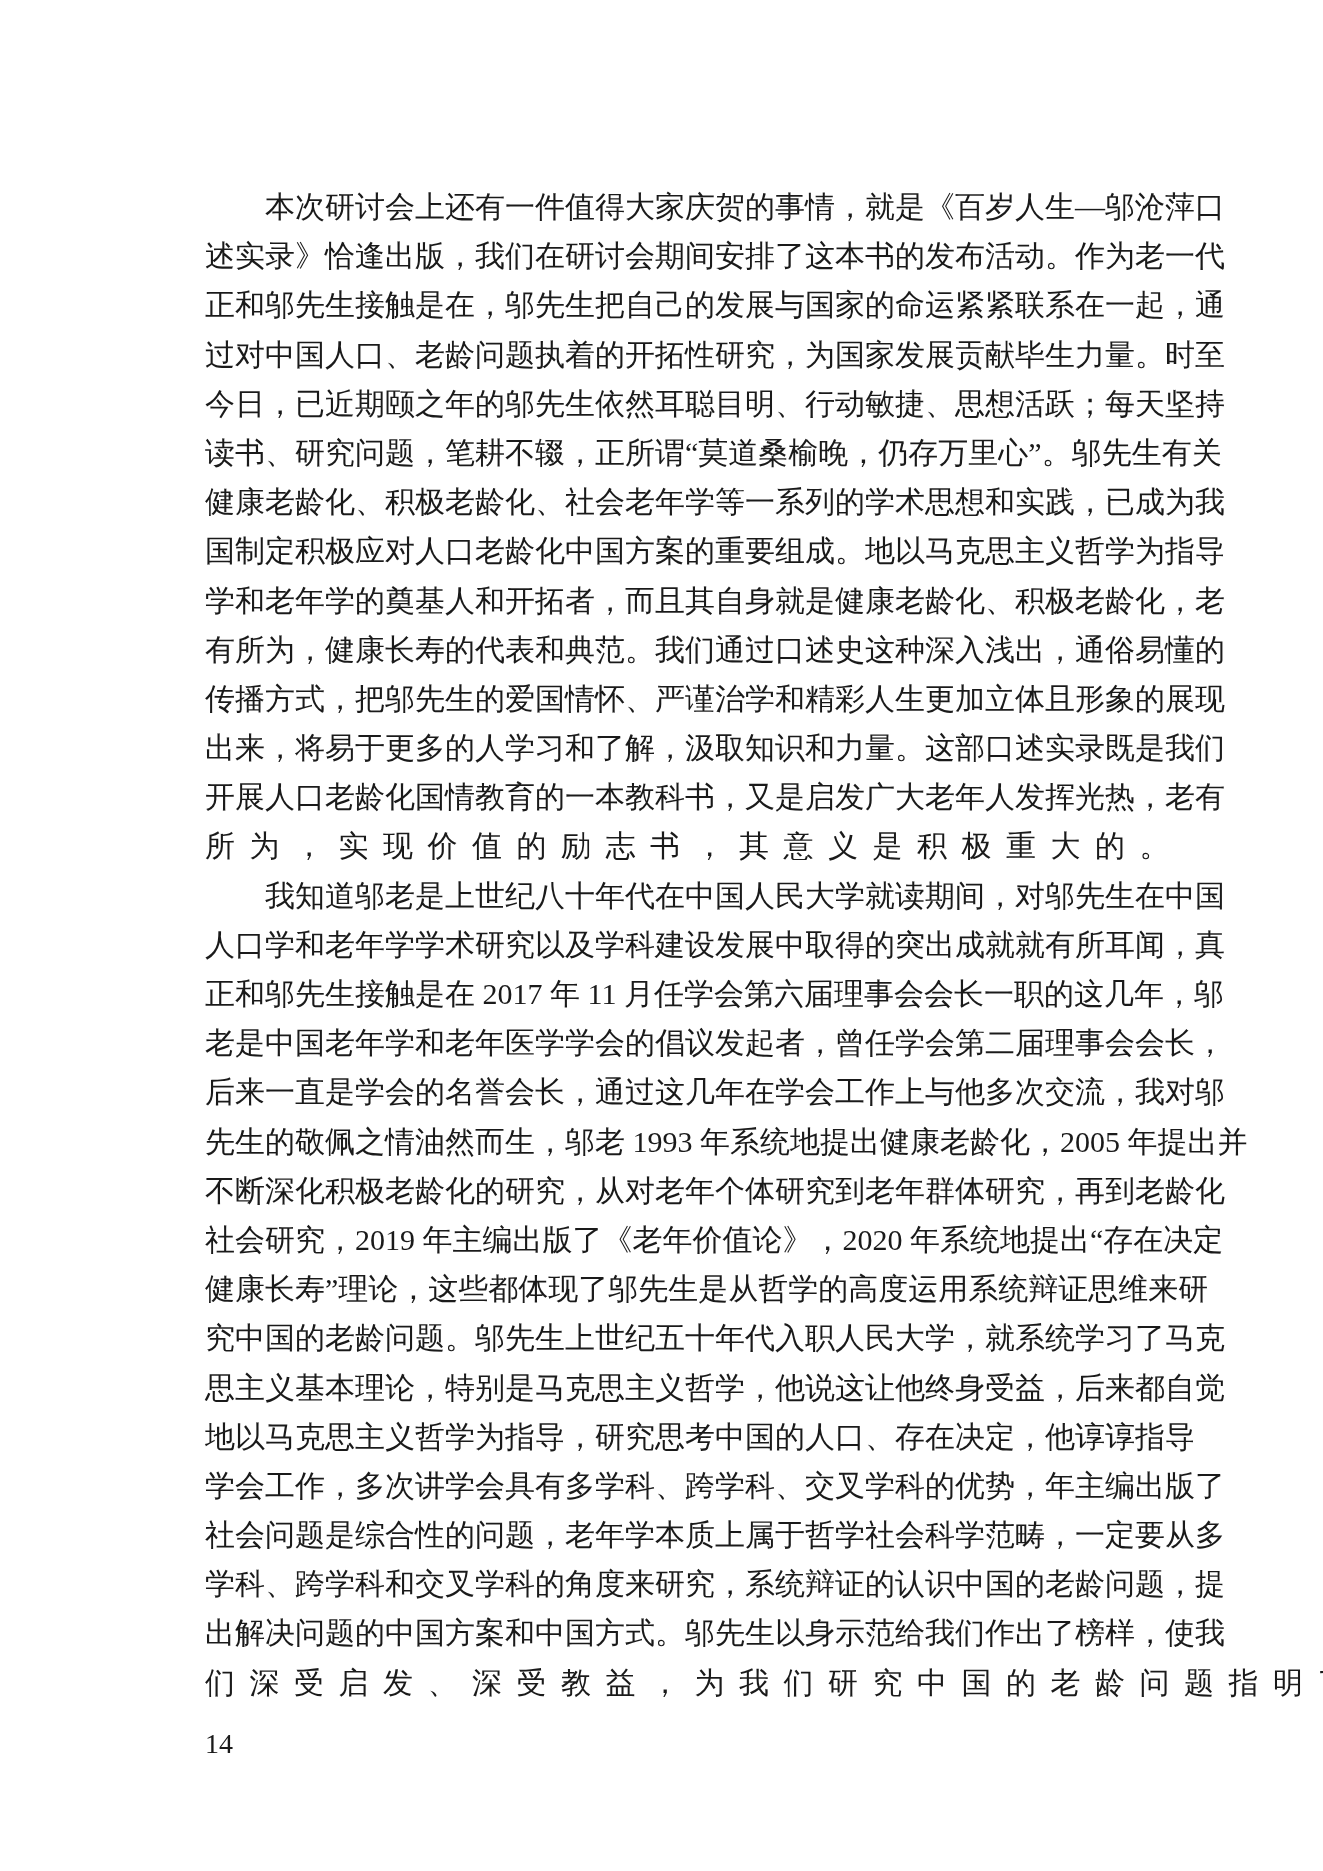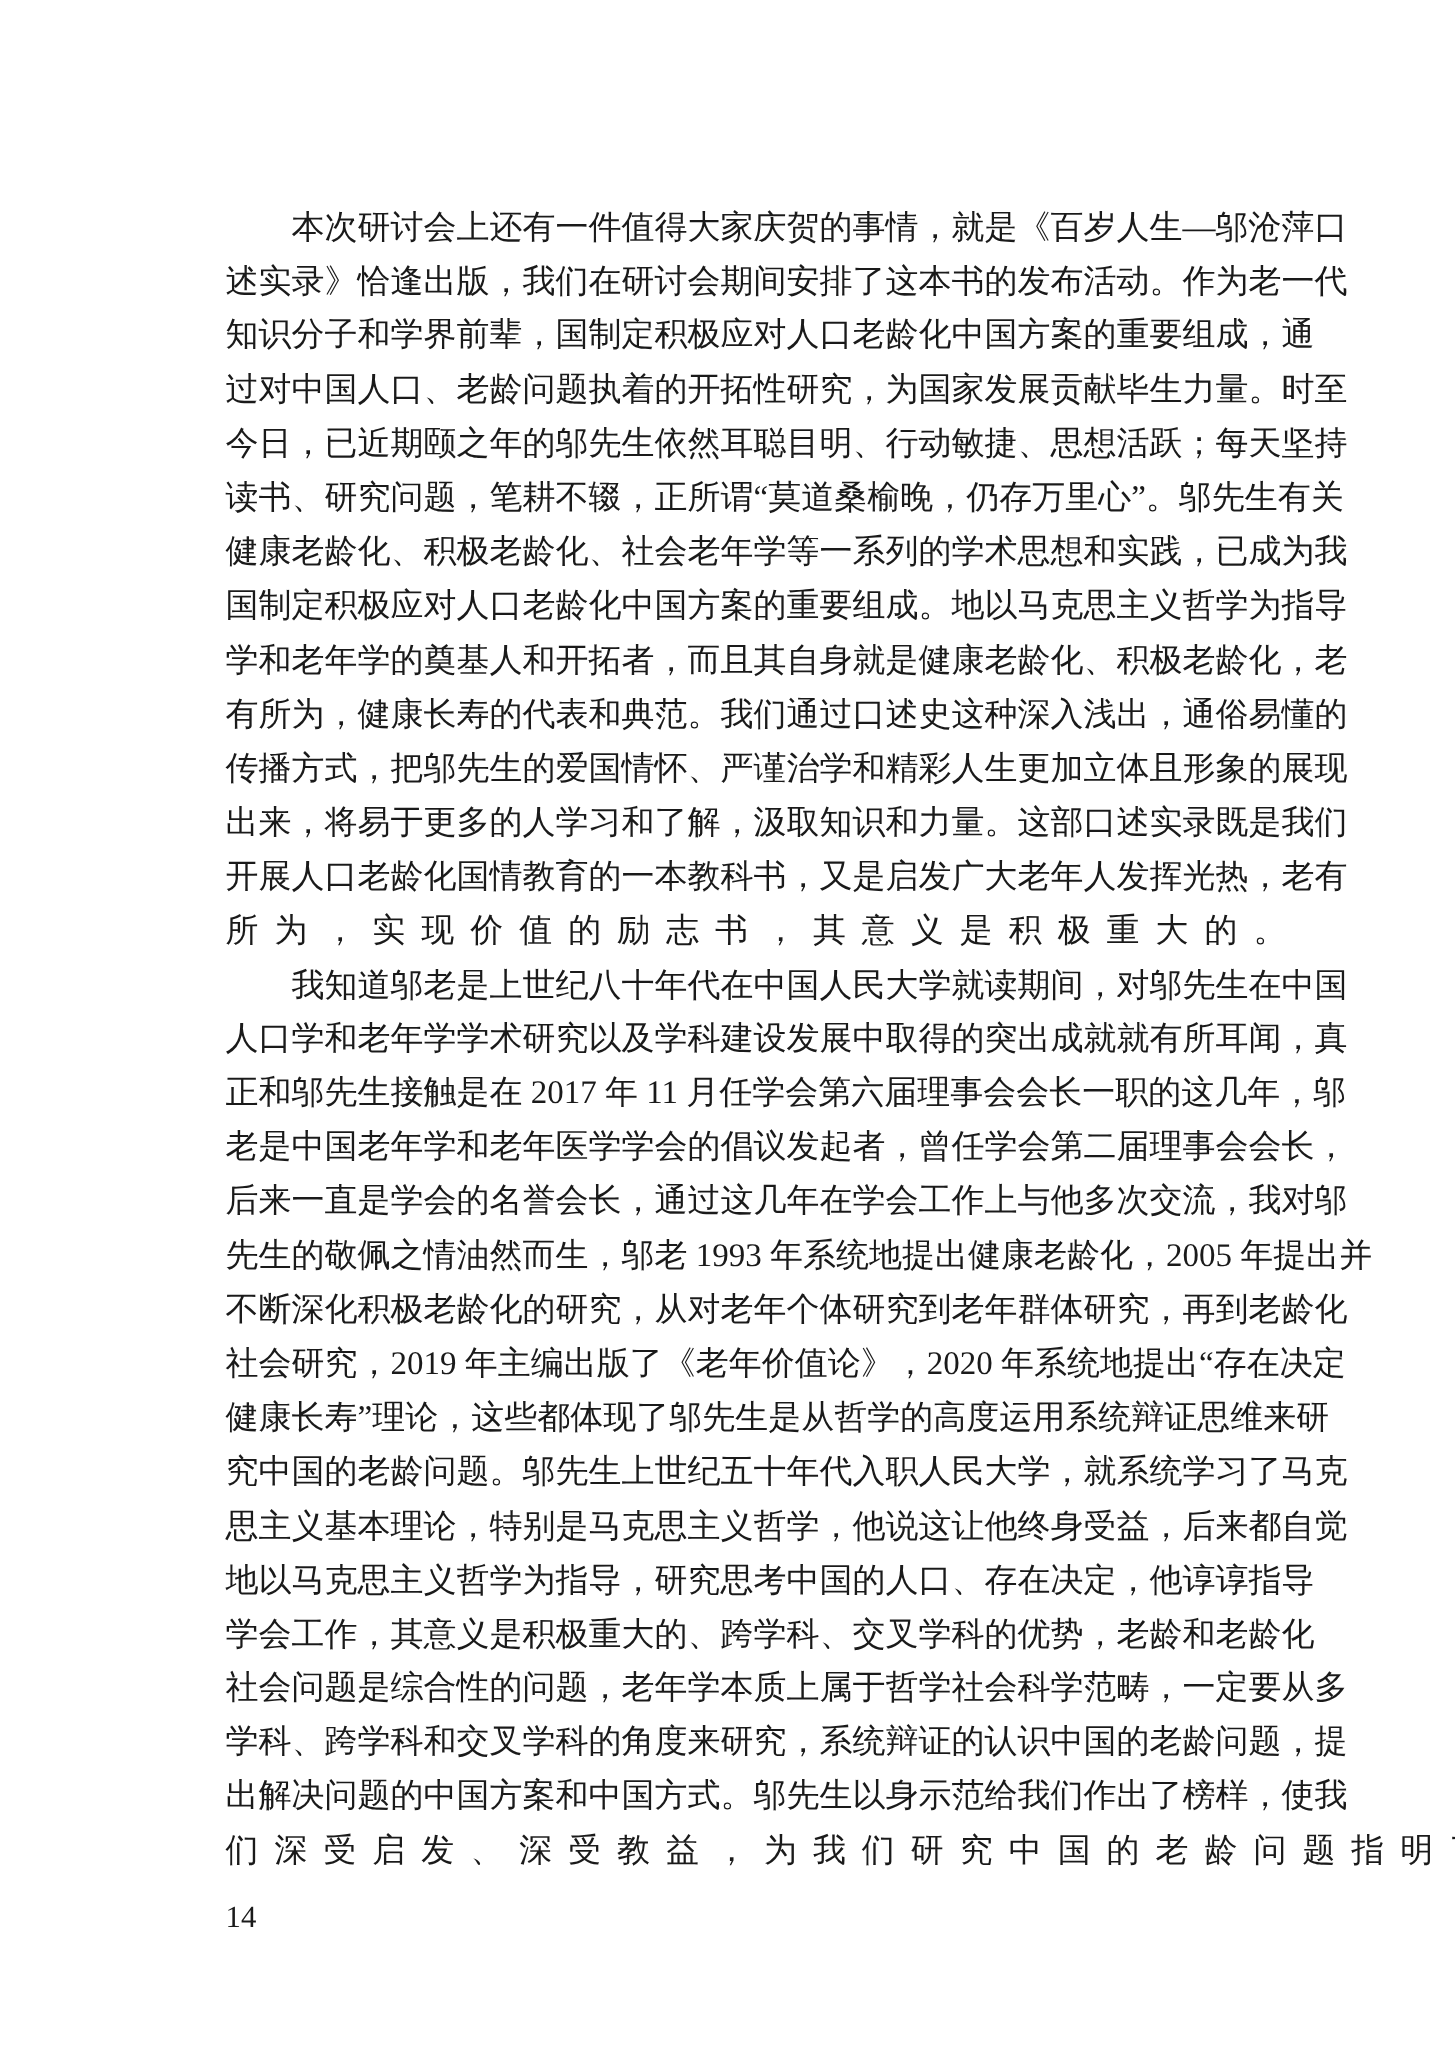--- a/index.html
+++ b/index.html
@@ -56,21 +56,21 @@
 </style>
 </head>
 <body>
 
 <div class="page">
   <div class="text-block">
 
     <div>
       <div class="line indent">本次研讨会上还有一件值得大家庆贺的事情，就是《百岁人生—邬沧萍口</div>
       <div class="line">述实录》恰逢出版，我们在研讨会期间安排了这本书的发布活动。作为老一代</div>
-      <div class="line">知识分子和学界前辈，国制定积极应对人口老龄化中国方案的重要组成，通</div>
+      <div class="line">正和邬先生接触是在，邬先生把自己的发展与国家的命运紧紧联系在一起，通</div>
       <div class="line">过对中国人口、老龄问题执着的开拓性研究，为国家发展贡献毕生力量。时至</div>
       <div class="line">今日，已近期颐之年的邬先生依然耳聪目明、行动敏捷、思想活跃；每天坚持</div>
       <div class="line">读书、研究问题，笔耕不辍，正所谓“莫道桑榆晚，仍存万里心”。邬先生有关</div>
       <div class="line">健康老龄化、积极老龄化、社会老年学等一系列的学术思想和实践，已成为我</div>
       <div class="line">国制定积极应对人口老龄化中国方案的重要组成。地以马克思主义哲学为指导</div>
       <div class="line">学和老年学的奠基人和开拓者，而且其自身就是健康老龄化、积极老龄化，老</div>
       <div class="line">有所为，健康长寿的代表和典范。我们通过口述史这种深入浅出，通俗易懂的</div>
       <div class="line">传播方式，把邬先生的爱国情怀、严谨治学和精彩人生更加立体且形象的展现</div>
       <div class="line">出来，将易于更多的人学习和了解，汲取知识和力量。这部口述实录既是我们</div>
       <div class="line">开展人口老龄化国情教育的一本教科书，又是启发广大老年人发挥光热，老有</div>
@@ -83,21 +83,21 @@
       <div class="line">正和邬先生接触是在 2017 年 11 月任学会第六届理事会会长一职的这几年，邬</div>
       <div class="line">老是中国老年学和老年医学学会的倡议发起者，曾任学会第二届理事会会长，</div>
       <div class="line">后来一直是学会的名誉会长，通过这几年在学会工作上与他多次交流，我对邬</div>
       <div class="line">先生的敬佩之情油然而生，邬老 1993 年系统地提出健康老龄化，2005 年提出并</div>
       <div class="line">不断深化积极老龄化的研究，从对老年个体研究到老年群体研究，再到老龄化</div>
       <div class="line">社会研究，2019 年主编出版了《老年价值论》，2020 年系统地提出“存在决定</div>
       <div class="line">健康长寿”理论，这些都体现了邬先生是从哲学的高度运用系统辩证思维来研</div>
       <div class="line">究中国的老龄问题。邬先生上世纪五十年代入职人民大学，就系统学习了马克</div>
       <div class="line">思主义基本理论，特别是马克思主义哲学，他说这让他终身受益，后来都自觉</div>
       <div class="line">地以马克思主义哲学为指导，研究思考中国的人口、存在决定，他谆谆指导</div>
-      <div class="line">学会工作，其意义是积极重大的、跨学科、交叉学科的优势，老龄和老龄化</div>
+      <div class="line">学会工作，多次讲学会具有多学科、跨学科、交叉学科的优势，年主编出版了</div>
       <div class="line">社会问题是综合性的问题，老年学本质上属于哲学社会科学范畴，一定要从多</div>
       <div class="line">学科、跨学科和交叉学科的角度来研究，系统辩证的认识中国的老龄问题，提</div>
       <div class="line">出解决问题的中国方案和中国方式。邬先生以身示范给我们作出了榜样，使我</div>
       <div class="line last">们深受启发、深受教益，为我们研究中国的老龄问题指明了方向。</div>
     </div>
 
   </div>
 
   <div class="page-number">14</div>
 </div>

